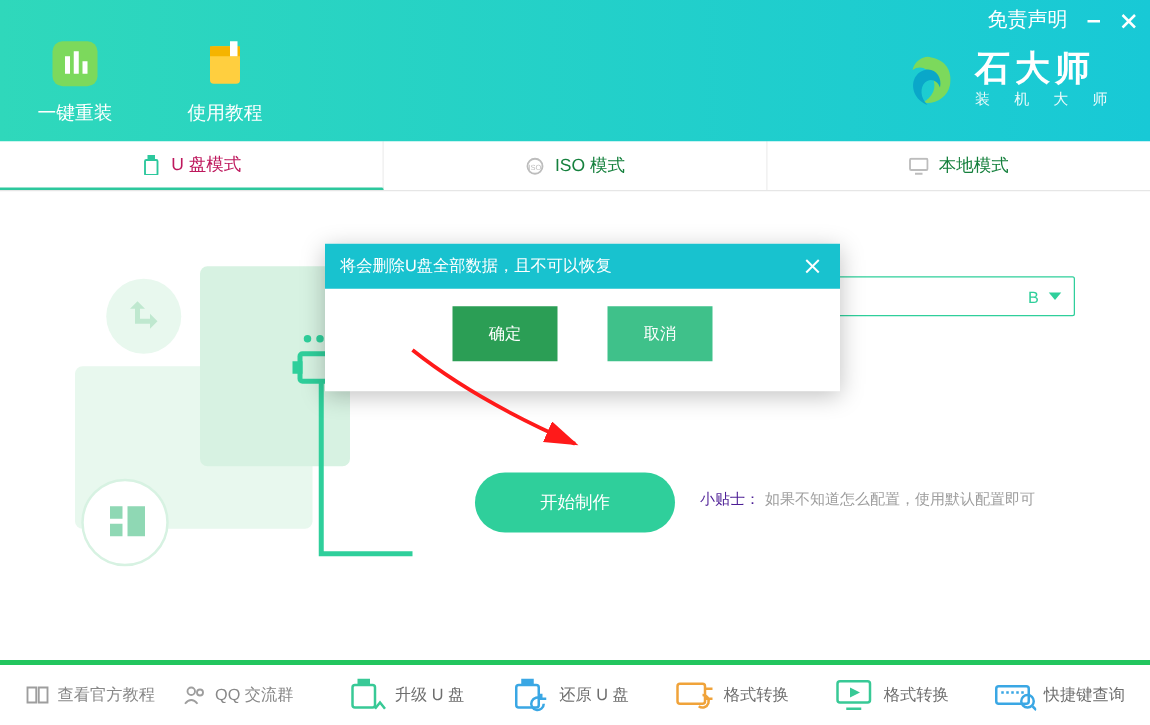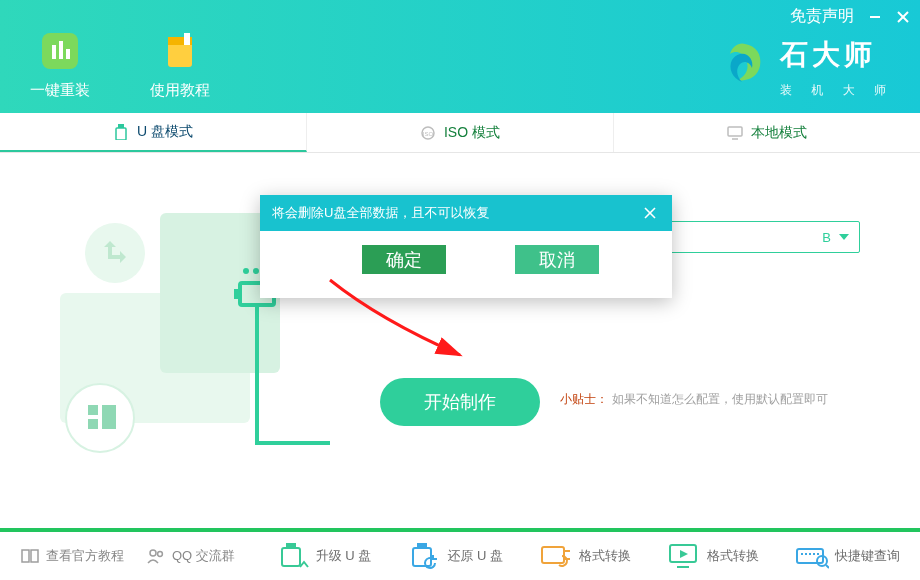--- a/index.html
+++ b/index.html
@@ -9,58 +9,58 @@
   .header { height: 113px; background: linear-gradient(90deg,#2fd8bb 0%,#18c9d6 100%); display:flex; align-items:flex-start; position:relative; }
   .titlebar { position:absolute; top:6px; right:10px; display:flex; align-items:center; gap:14px; color:#fff; font-size:16px; }
   .titlebar span, .titlebar .tb-btn { cursor:pointer; }
   .tb-btn { width:14px; height:14px; display:inline-flex; align-items:center; justify-content:center; }
 
   .nav { display:flex; height:100%; }
   .nav-item { width:120px; height:129px; display:flex; flex-direction:column; align-items:center; justify-content:center; color:#fff; font-size:15px; gap:8px; cursor:pointer; }
   .nav-item.active { background: rgba(0,0,0,0.08); }
   .nav-icon { width:44px; height:44px; border-radius:8px; display:flex; align-items:center; justify-content:center; }
 
-  .brand { position:absolute; right:26px; top:40px; display:flex; align-items:flex-start; gap:12px; color:#fff; }
+  .brand { position:absolute; right:26px; top:40px; display:flex; align-items:flex-end; gap:12px; color:#fff; }
   .brand-logo { width:46px; height:46px; }
   .brand-title { font-size:28px; font-weight:700; letter-spacing:4px; line-height:1.1;}
-  .brand-sub { font-size:12px; letter-spacing:8px; opacity:.9; margin-top:11px;}
+  .brand-sub { font-size:12px; letter-spacing:8px; opacity:.9; margin-top:0;}
 
   
   .tabs { display:flex; height:40px; border-bottom:1px solid #e6e6e6; }
   .tab { flex:1; display:flex; align-items:center; justify-content:center; gap:8px; font-size:14px; color:#15803d; cursor:pointer; border-right:1px solid #eee;}
   .tab:last-child{border-right:none;}
-  .tab.active { color:#0c4a6e; border-bottom:2px solid #2cc89d; background:#fff;}
+  .tab.active { color:#be185d; border-bottom:2px solid #2cc89d; background:#fff;}
   .tab-icon { width:16px; height:16px; display:inline-flex; align-items:center; justify-content:center;}
 
   
   .main { position:relative; height: calc(580px - 113px - 40px - 72px); }
   .decor-usb { position:absolute; left:40px; top:40px; width:300px; height:300px; }
-  .start-btn { position:absolute; left:380px; top:225px; width:160px; height:48px; border-radius:24px; background:#2fcf9b; color:#fff; font-size:18px; display:flex; align-items:center; justify-content:center; cursor:pointer;}
+  .start-btn { position:absolute; left:380px; top:225px; width:160px; height:48px; border-radius:24px; background:#2fcf9b; color:#fff; font-size:14px; display:flex; align-items:center; justify-content:center; cursor:pointer;}
   .tip { position:absolute; left:560px; top:238px; font-size:12px; color:#9e9e9e;}
-  .tip b{ color:#c2410c; font-weight:400; margin-right:4px;}
+  .tip b{ color:#4c1d95; font-weight:400; margin-right:4px;}
 
   .dropdown-ghost { position:absolute; right:60px; top:68px; width:200px; height:32px; border:1px solid #2fcf9b; border-radius:2px; display:flex; align-items:center; justify-content:flex-end; padding:0 10px; color:#2fcf9b; font-size:13px;}
   .caret-down { width:0;height:0;border-left:5px solid transparent;border-right:5px solid transparent;border-top:6px solid #2fcf9b; margin-left:8px;}
 
   
   .bottom { position:absolute; left:0; right:0; bottom:0; height:52px; border-top:4px solid #22c55e; display:flex; align-items:center; padding:0 20px; color:#888; font-size:13px;}
   .bottom-left { display:flex; gap:22px; }
   .blink { display:flex; align-items:center; gap:6px; cursor:pointer;}
   .bottom-right { margin-left:auto; display:flex; gap:36px;}
   .tool { display:flex; flex-direction:row; align-items:center; gap:6px; color:#6e6e6e; font-size:13px; cursor:pointer;}
   .tool-icon { width:34px; height:30px; }
 
   
   .mask { position:absolute; inset:0; background:rgba(0,0,0,0); }
   .dialog { position:absolute; left:260px; top:195px; width:412px; background:#fff; box-shadow:0 4px 18px rgba(0,0,0,.25);}
   .dlg-head { height:36px; background:#18c2cf; color:#fff; display:flex; align-items:center; padding:16px 12px; font-size:13px;}
   .dlg-close { margin-left:auto; width:20px; height:20px; display:flex; align-items:center; justify-content:center; cursor:pointer;}
   .dlg-body { padding:22px 28px 10px; font-size:13px; color:#555; line-height:1.9;}
   .dlg-actions { display:flex; justify-content:center; gap:40px; padding:14px 0 24px;}
-  .dlg-btn { width:84px; height:29px; display:flex; align-items:center; justify-content:center; color:#fff; font-size:18px; cursor:pointer;margin-left:29px;}
+  .dlg-btn { width:84px; height:44px; display:flex; align-items:center; justify-content:center; color:#fff; font-size:13px; cursor:pointer;}
   .btn-ok { background:#2b9e55;}
   .btn-cancel { background:#3fc18a;}
 
   .arrow { position:absolute; left:320px; top:270px; pointer-events:none;}
 </style>
 </head>
 <body>
 
 <div class="header">
   <div class="titlebar">

